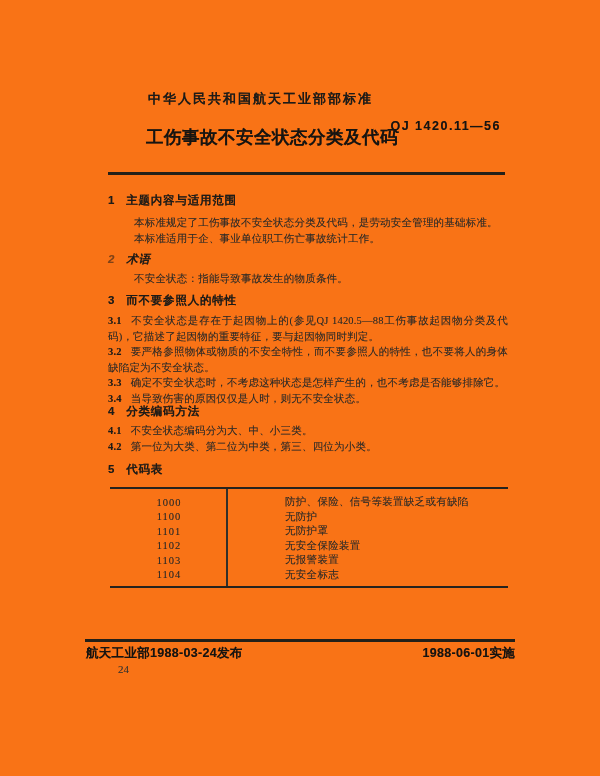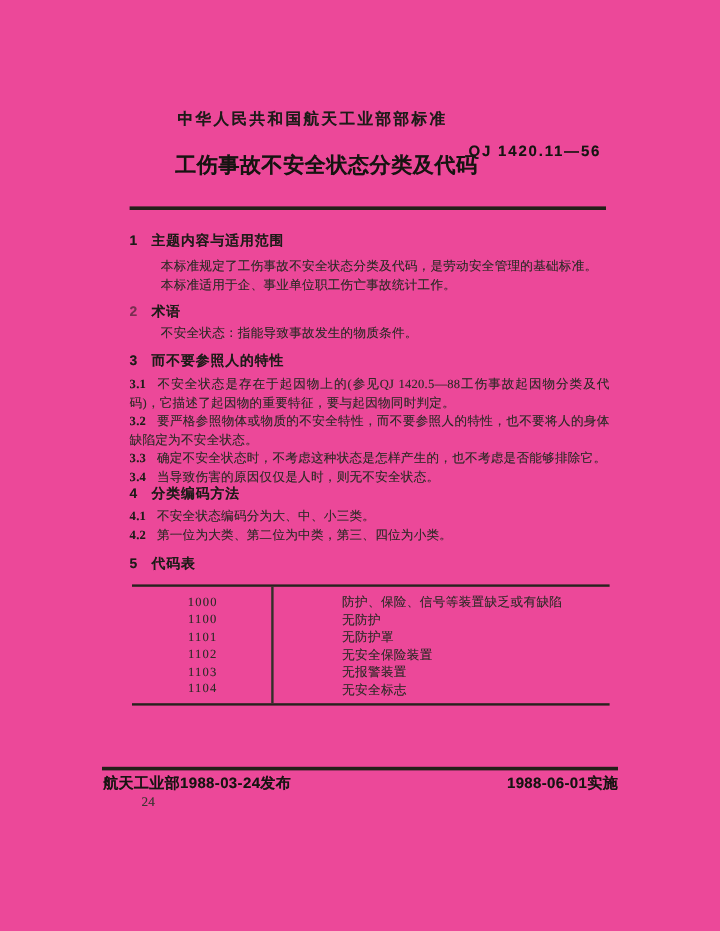--- a/index.html
+++ b/index.html
@@ -1,18 +1,18 @@
 <!DOCTYPE html>
 <html><head>
 <meta charset="utf-8">
 <style>
   html,body{margin:0;padding:0;background:#ffffff;}
   .page{
     position:relative;width:600px;height:776px;margin:0 auto;
-    background:#ec4899;overflow:hidden;
+    background:#f97316;overflow:hidden;
     font-family:"Liberation Serif","DejaVu Serif",serif;
     color:#2e2b27;
   }
   
   .authority{
     position:absolute;left:148px;top:90px;
     font-family:"Liberation Sans","DejaVu Sans",sans-serif;
     font-weight:bold;font-size:13px;letter-spacing:2px;color:#1d1b18;
     text-shadow:0 0 .4px rgba(30,27,22,.55);white-space:nowrap;
   }
@@ -97,21 +97,21 @@
   <div class="std-no">QJ 1420.11—56</div>
   <div class="doc-title">工伤事故不安全状态分类及代码</div>
   <div class="rule-top"></div>
 
   <div class="sec-head" style="top:193px;">
     <span class="snum">1</span><span>主题内容与适用范围</span>
   </div>
   <p class="para indent" style="top:215px;">本标准规定了工伤事故不安全状态分类及代码，是劳动安全管理的基础标准。</p>
   <p class="para indent" style="top:231px;">本标准适用于企、事业单位职工伤亡事故统计工作。</p>
 
-  <div class="sec-head" style="top:252px;">
+  <div class="sec-head" style="top:252px;font-style:italic;">
     <span class="snum faded">2</span><span>术语</span>
   </div>
   <p class="para indent" style="top:271px;">不安全状态：指能导致事故发生的物质条件。</p>
 
   <div class="sec-head" style="top:293px;">
     <span class="snum">3</span><span>而不要参照人的特性</span>
   </div>
   <div class="items" style="top:313px;">
     <p><b class="inum">3.1</b><span>不安全状态是存在于起因物上的(参见QJ 1420.5—88工伤事故起因物分类及代码)，它描述了起因物的重要特征，要与起因物同时判定。</span></p>
     <p><b class="inum">3.2</b><span>要严格参照物体或物质的不安全特性，而不要参照人的特性，也不要将人的身体缺陷定为不安全状态。</span></p>

